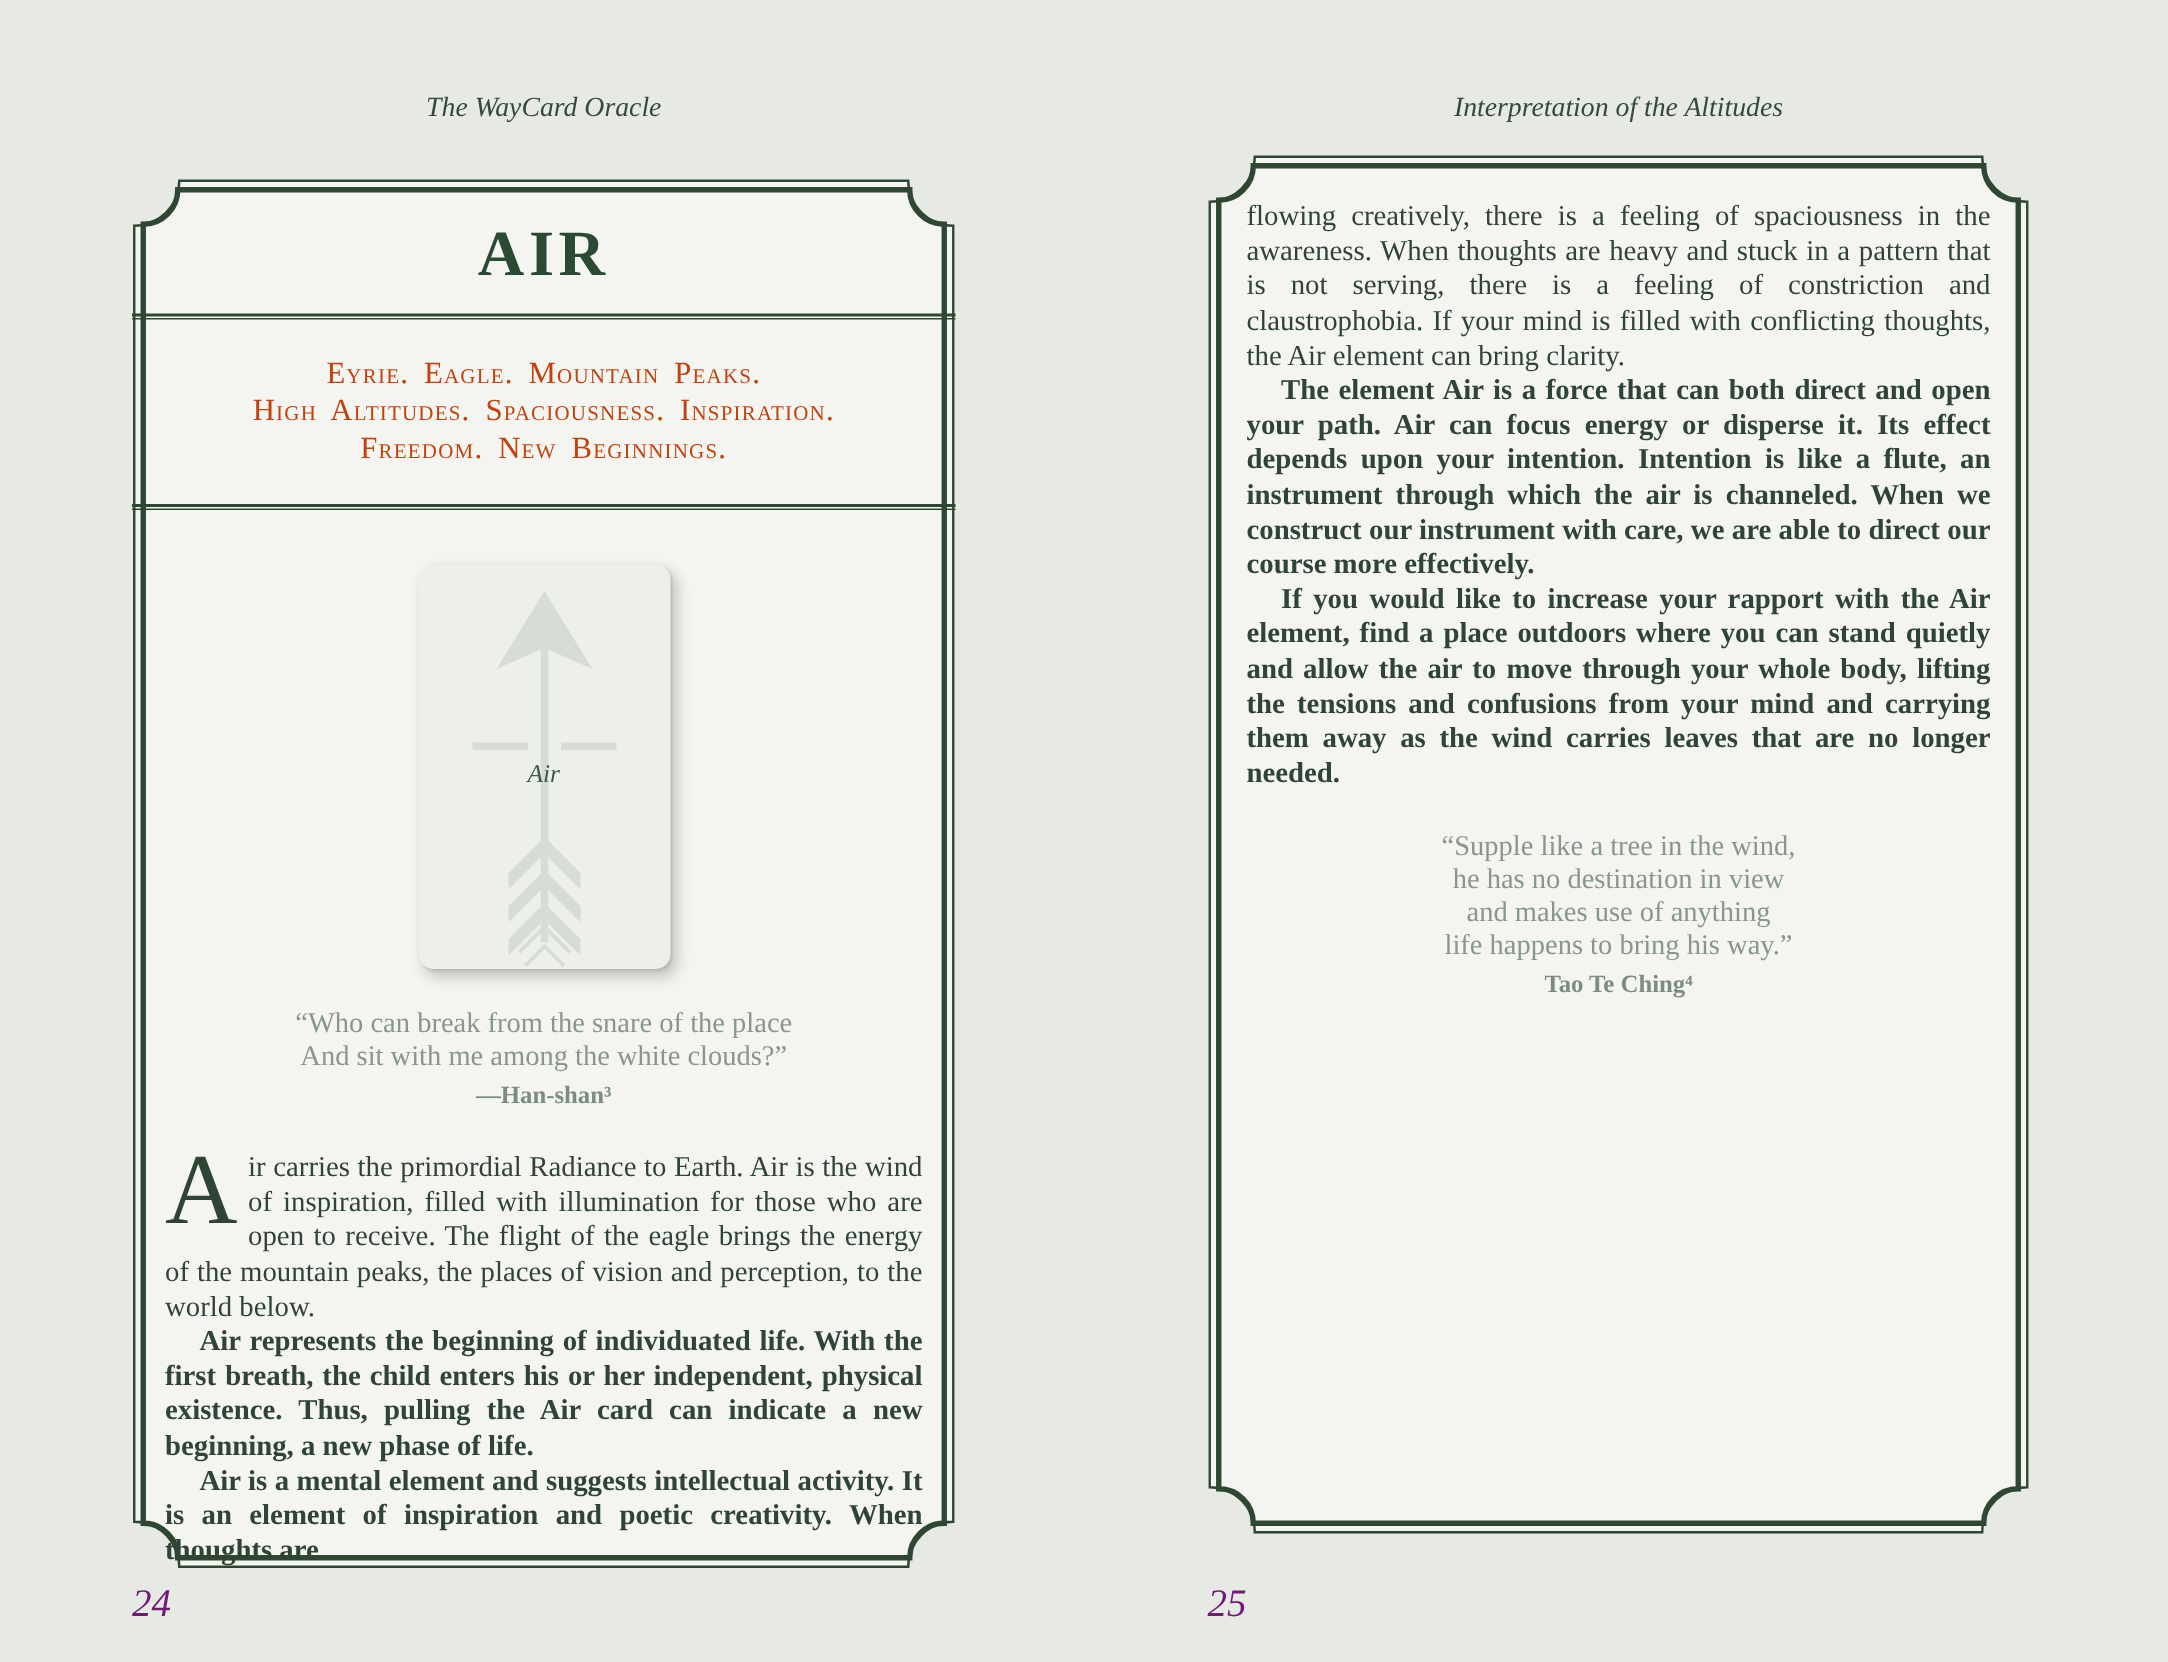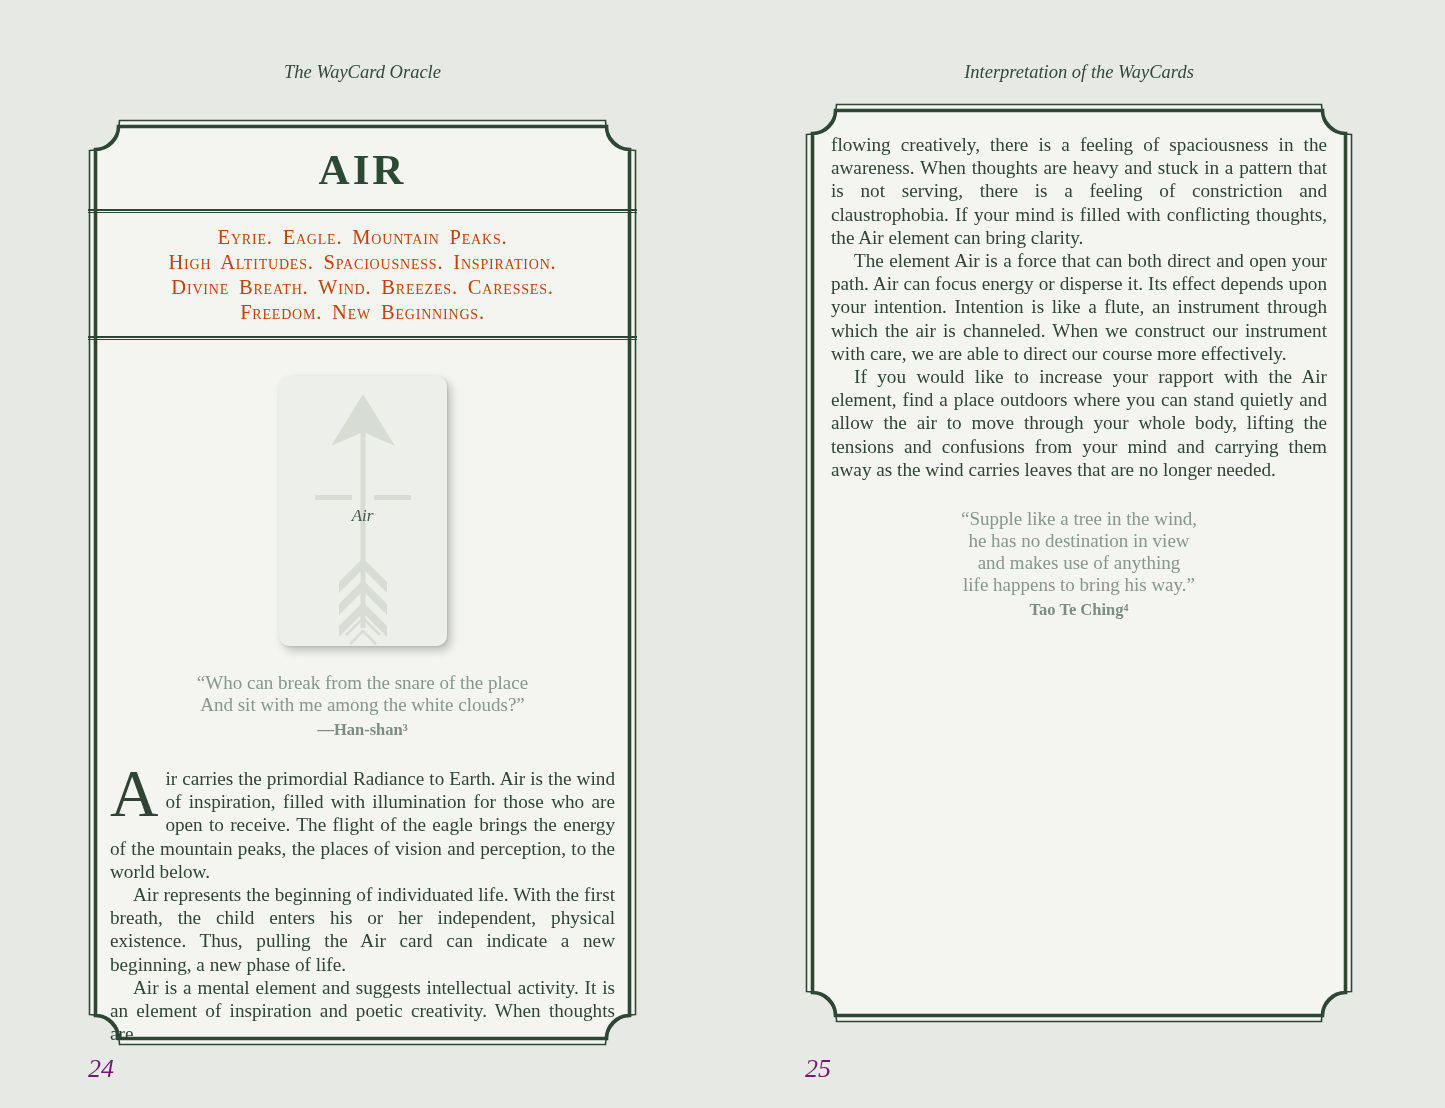--- a/index.html
+++ b/index.html
@@ -71,21 +71,21 @@
   .poem{
     margin-top:26px;text-align:center;color:var(--quote);
     font-size:19px;line-height:22px;
   }
   .poem-attrib{
     margin-top:3px;font-size:16.5px;font-weight:bold;color:var(--quote-strong);
   }
   .bodytext{font-size:19.2px;line-height:23.2px;text-align:justify;color:var(--text);}
   .content-left .bodytext{margin-top:26px;}
   .bodytext p{margin:0;}
-  .bodytext p.indent{text-indent:23px;}
+  .bodytext p.indent{text-indent:23px;font-weight:bold;}
   .dropcap{
     float:left;font-size:67px;line-height:47px;
     padding:3px 7px 0 0;color:var(--text);
   }
   .poem-right{margin-top:27px;}
 </style>
 </head>
 <body>
 
 <div class="page-col col-left">
@@ -96,21 +96,20 @@
         <path d="M 31.5,1.5 H 517.5 A 30 30 0 0 0 547.5,31.5 V 895.5 A 30 30 0 0 0 517.5,925.5 H 31.5 A 30 30 0 0 0 1.5,895.5 V 31.5 A 30 30 0 0 0 31.5,1.5 Z" fill="#f4f4f0" stroke="#2e4733" stroke-width="1.6"></path>
         <path d="M 30.5,7.5 H 518.5 A 23 23 0 0 0 541.5,30.5 V 896.5 A 23 23 0 0 0 518.5,919.5 H 30.5 A 23 23 0 0 0 7.5,896.5 V 30.5 A 23 23 0 0 0 30.5,7.5 Z" fill="none" stroke="#2e4733" stroke-width="3.6"></path>
       </svg>
     <div class="section title-block">
       <div class="card-title">AIR</div>
     </div>
     <div class="rule"></div>
     <div class="section keywords-block">
       <div>Eyrie. Eagle. Mountain Peaks.</div>
       <div>High Altitudes. Spaciousness. Inspiration.</div>
-      <div>Divine Breath. Wind. Breezes. Caresses.</div>
       <div>Freedom. New Beginnings.</div>
     </div>
     <div class="rule"></div>
 
     <div class="section content-left">
 
       <div class="oracle-card">
         <svg width="168" height="270" viewBox="0 0 168 270">
           <g fill="#d7ddd4">
             <path d="M 84,18 L 116,70 L 84,56 L 52,70 Z"></path>
@@ -140,21 +139,21 @@
         <p class="indent">Air represents the beginning of individuated life. With the first breath, the child enters his or her independent, physical existence. Thus, pulling the Air card can indicate a new beginning, a new phase of life.</p>
         <p class="indent">Air is a mental element and suggests intellectual activity. It is an element of inspiration and poetic creativity. When thoughts are</p>
       </div>
     </div>
   </div>
 
   <div class="page-number">24</div>
 </div>
 
 <div class="page-col col-right">
-  <div class="running-head">Interpretation of the WayCards</div>
+  <div class="running-head">Interpretation of the Altitudes</div>
 
   <div class="frame frame-right">
       <svg width="548" height="920" class="frame-border">
         <path d="M 31.5,1.5 H 516.5 A 30 30 0 0 0 546.5,31.5 V 888.5 A 30 30 0 0 0 516.5,918.5 H 31.5 A 30 30 0 0 0 1.5,888.5 V 31.5 A 30 30 0 0 0 31.5,1.5 Z" fill="#f4f4f0" stroke="#2e4733" stroke-width="1.6"></path>
         <path d="M 30.5,7.5 H 517.5 A 23 23 0 0 0 540.5,30.5 V 889.5 A 23 23 0 0 0 517.5,912.5 H 30.5 A 23 23 0 0 0 7.5,889.5 V 30.5 A 23 23 0 0 0 30.5,7.5 Z" fill="none" stroke="#2e4733" stroke-width="3.6"></path>
       </svg>
     <div class="section content-right">
       <div class="bodytext">
         <p>flowing creatively, there is a feeling of spaciousness in the awareness. When thoughts are heavy and stuck in a pattern that is not serving, there is a feeling of constriction and claustrophobia. If your mind is filled with conflicting thoughts, the Air element can bring clarity.</p>
         <p class="indent">The element Air is a force that can both direct and open your path. Air can focus energy or disperse it. Its effect depends upon your intention. Intention is like a flute, an instrument through which the air is channeled. When we construct our instrument with care, we are able to direct our course more effectively.</p>

